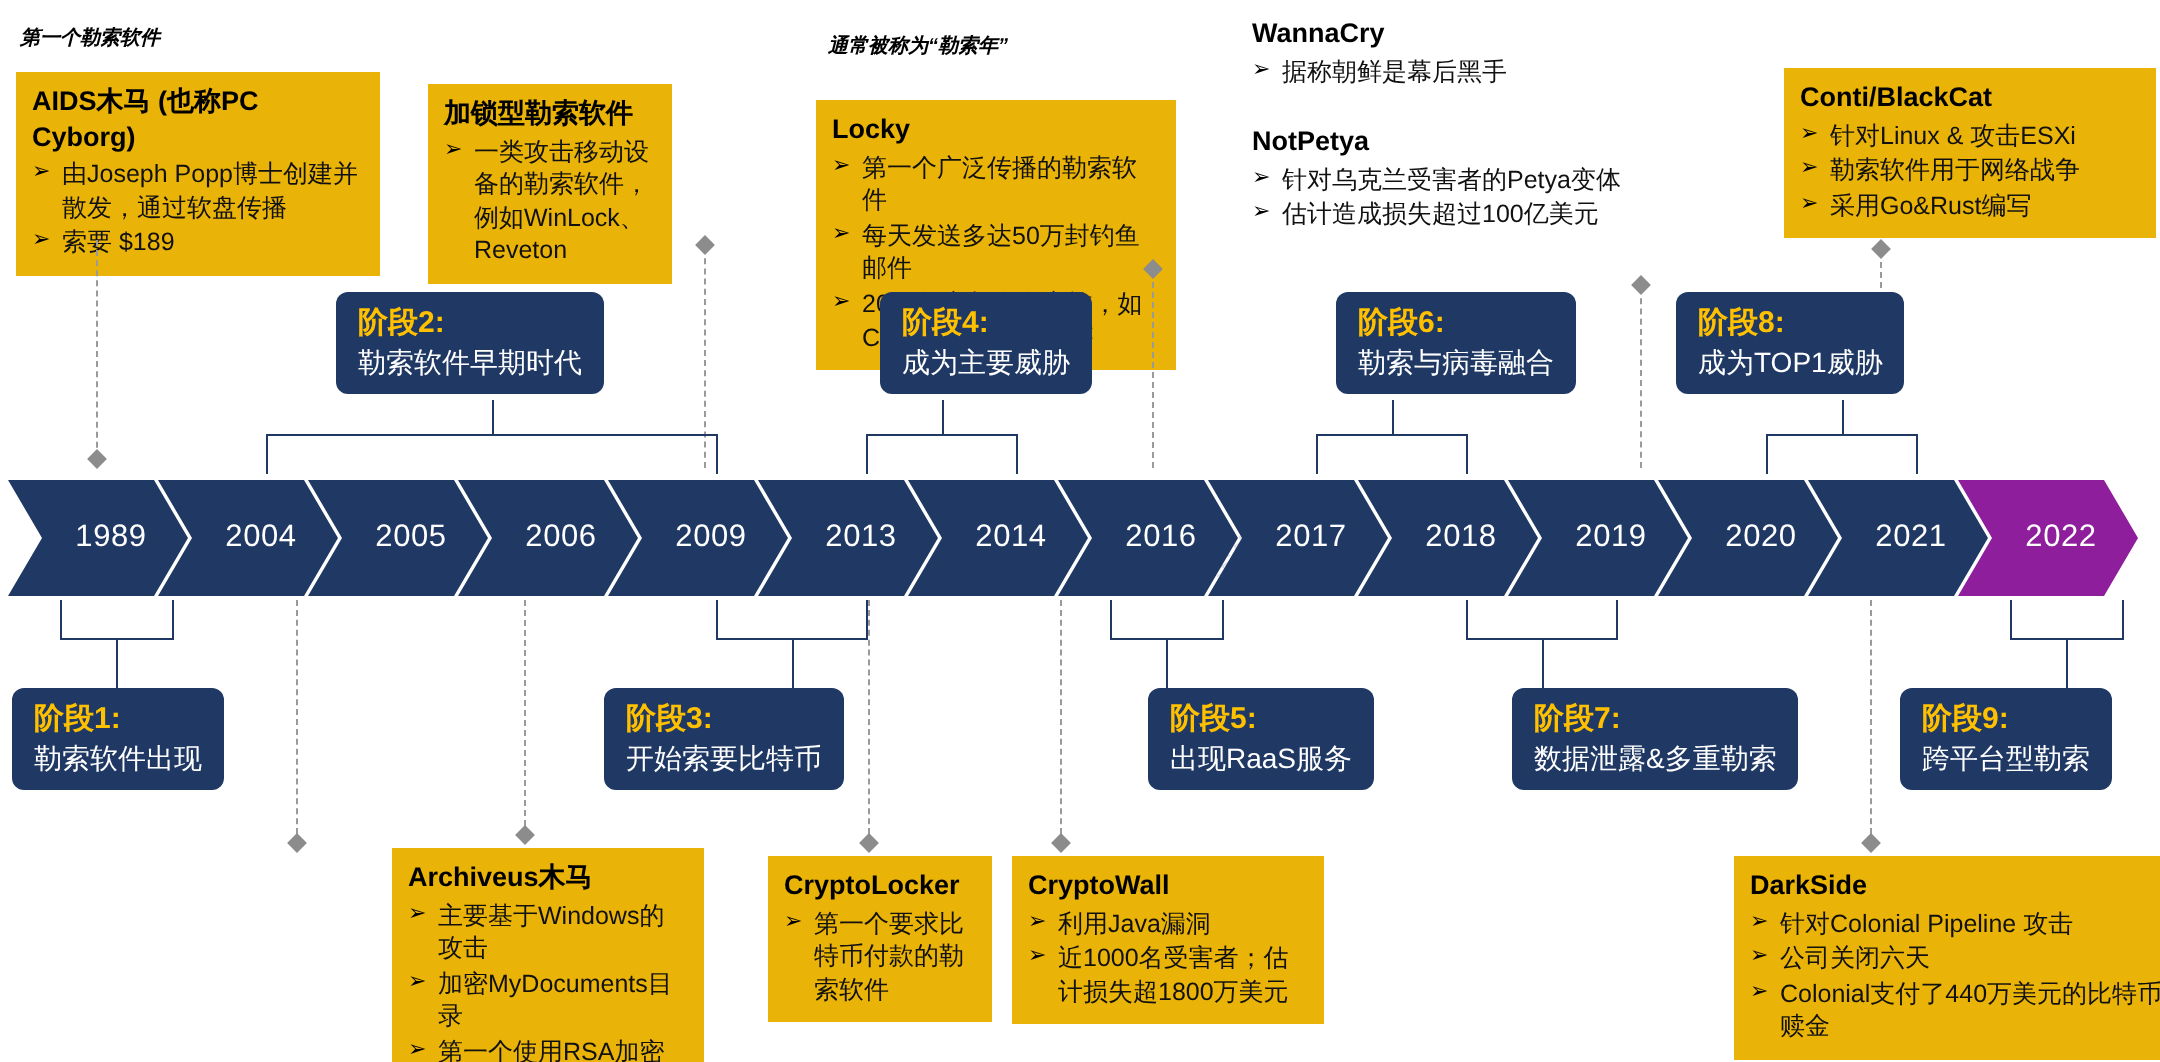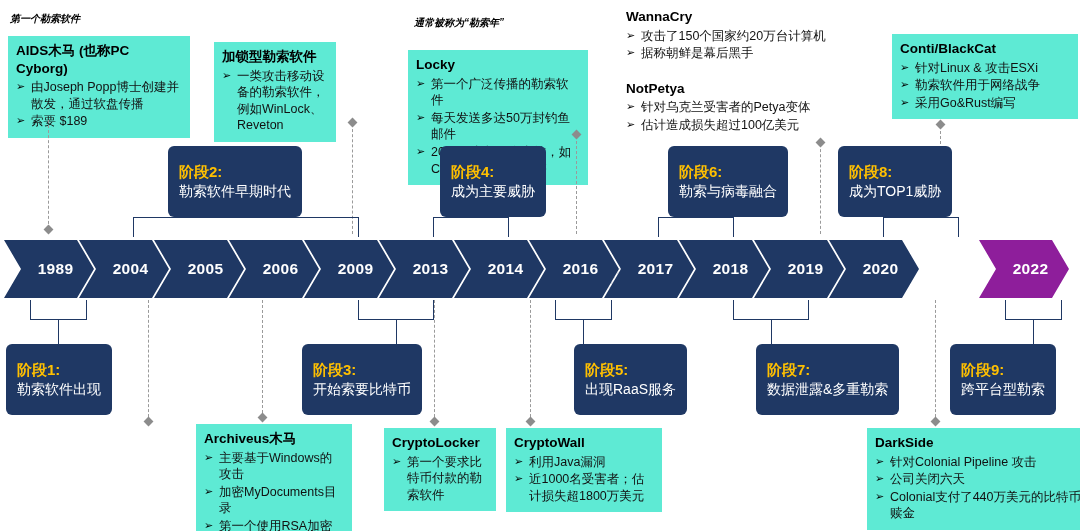--- a/index.html
+++ b/index.html
@@ -3,31 +3,31 @@
 <meta charset="utf-8">
 <style>
   * { margin:0; padding:0; box-sizing:border-box; }
   html,body { background:#ffffff; }
   .canvas { position:relative; width:1080px; height:531px; background:#fff; overflow:hidden;
             font-family:"Liberation Sans","DejaVu Sans",sans-serif; }
 
   
   .chev { position:absolute; top:240px; height:58px; width:90px; background:#1F3864;
           clip-path:polygon(0 0, 73px 0, 100% 50%, 73px 100%, 0 100%, 17px 50%);
-          color:#fff; font-weight:bold; font-size:15.5px; letter-spacing:.3px;
+          color:#fff; font-weight:normal; font-size:15.5px; letter-spacing:.3px;
           display:flex; align-items:center; justify-content:center; padding-left:13px; }
   .chev.purple { background:#8E1E9B; }
 
   
-  .stage { position:absolute; background:#1F3864; border-radius:6px; padding:15px 11px; line-height:1.42; white-space:nowrap; }
+  .stage { position:absolute; background:#1F3864; border-radius:6px; padding:5px 11px; line-height:1.42; white-space:nowrap; }
   .st-label { display:block; color:#FFC000; font-weight:bold; font-size:15px; }
   .st-text  { display:block; color:#ffffff; font-size:14px; }
 
   
-  .callout { position:absolute; background:#5eead4; padding:6px 8px 7px; }
+  .callout { position:absolute; background:#eab308; padding:6px 8px 7px; }
   .callout.plain { background:transparent; padding:0 4px; }
   .co-title { font-weight:bold; font-size:13.5px; color:#000; line-height:1.3; margin-bottom:2px; }
   .co-title.second { margin-top:18px; }
   .co-list { list-style:none; }
   .co-list li { font-size:12.5px; color:#111; line-height:1.33; padding-left:15px; position:relative; margin-bottom:1px; }
   .co-list li::before { content:"➢"; position:absolute; left:0; top:0; font-size:11px; color:#000; }
 
   .tag { position:absolute; color:#000000; font-weight:bold; font-style:italic; font-size:10px; white-space:nowrap; }
 
   
@@ -76,21 +76,20 @@
     <ul class="co-list">
       <li>第一个广泛传播的勒索软件</li>
       <li>每天发送多达50万封钓鱼邮件</li>
       <li>2016年亮相众多家族，如Cerber, TeslaCrypt等</li>
     </ul>
   </div>
 
   <div class="callout plain" style="left:622px;top:8px;width:220px">
     <div class="co-title">WannaCry</div>
     <ul class="co-list">
-      <li>攻击了150个国家约20万台计算机</li>
       <li>据称朝鲜是幕后黑手</li>
     </ul>
     <div class="co-title second">NotPetya</div>
     <ul class="co-list">
       <li>针对乌克兰受害者的Petya变体</li>
       <li>估计造成损失超过100亿美元</li>
     </ul>
   </div>
 
   <div class="callout" style="left:892px;top:34px;width:186px">
@@ -168,20 +167,23 @@
     </div>
   <div class="chev" style="left:679px">
       <span>2018</span>
     </div>
   <div class="chev" style="left:754px">
       <span>2019</span>
     </div>
   <div class="chev" style="left:829px">
       <span>2020</span>
     </div>
+  <div class="chev" style="left:904px">
+      <span>2021</span>
+    </div>
   <div class="chev purple" style="left:979px">
       <span>2022</span>
     </div>
 
   <div class="brk up" style="left:30px;top:300px;width:57px;height:20px"></div>
   <div class="stem" style="left:58px;top:320px;height:24px"></div>
   <div class="brk up" style="left:358px;top:300px;width:76px;height:20px"></div>
   <div class="stem" style="left:396px;top:320px;height:24px"></div>
   <div class="brk up" style="left:555px;top:300px;width:57px;height:20px"></div>
   <div class="stem" style="left:583px;top:320px;height:24px"></div>

